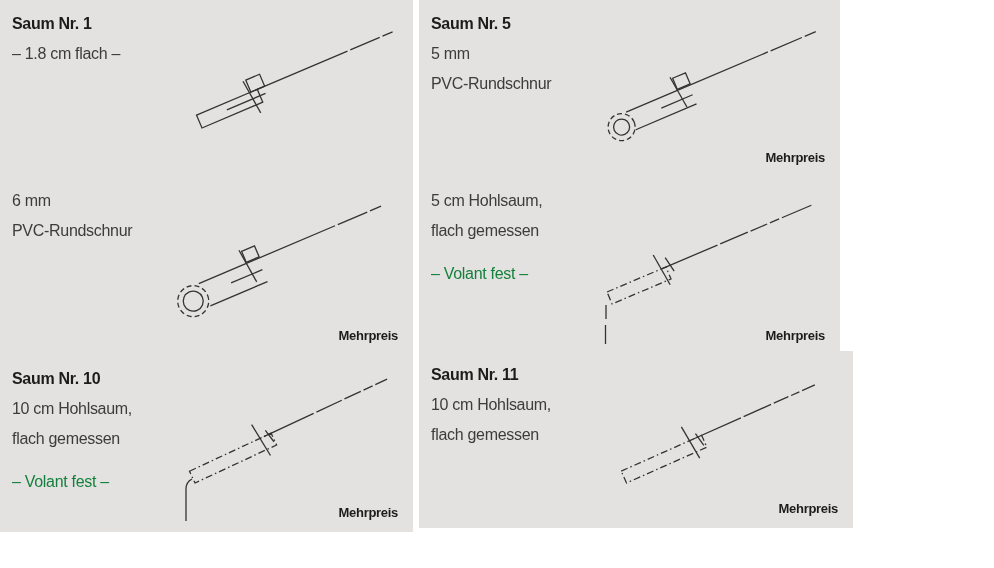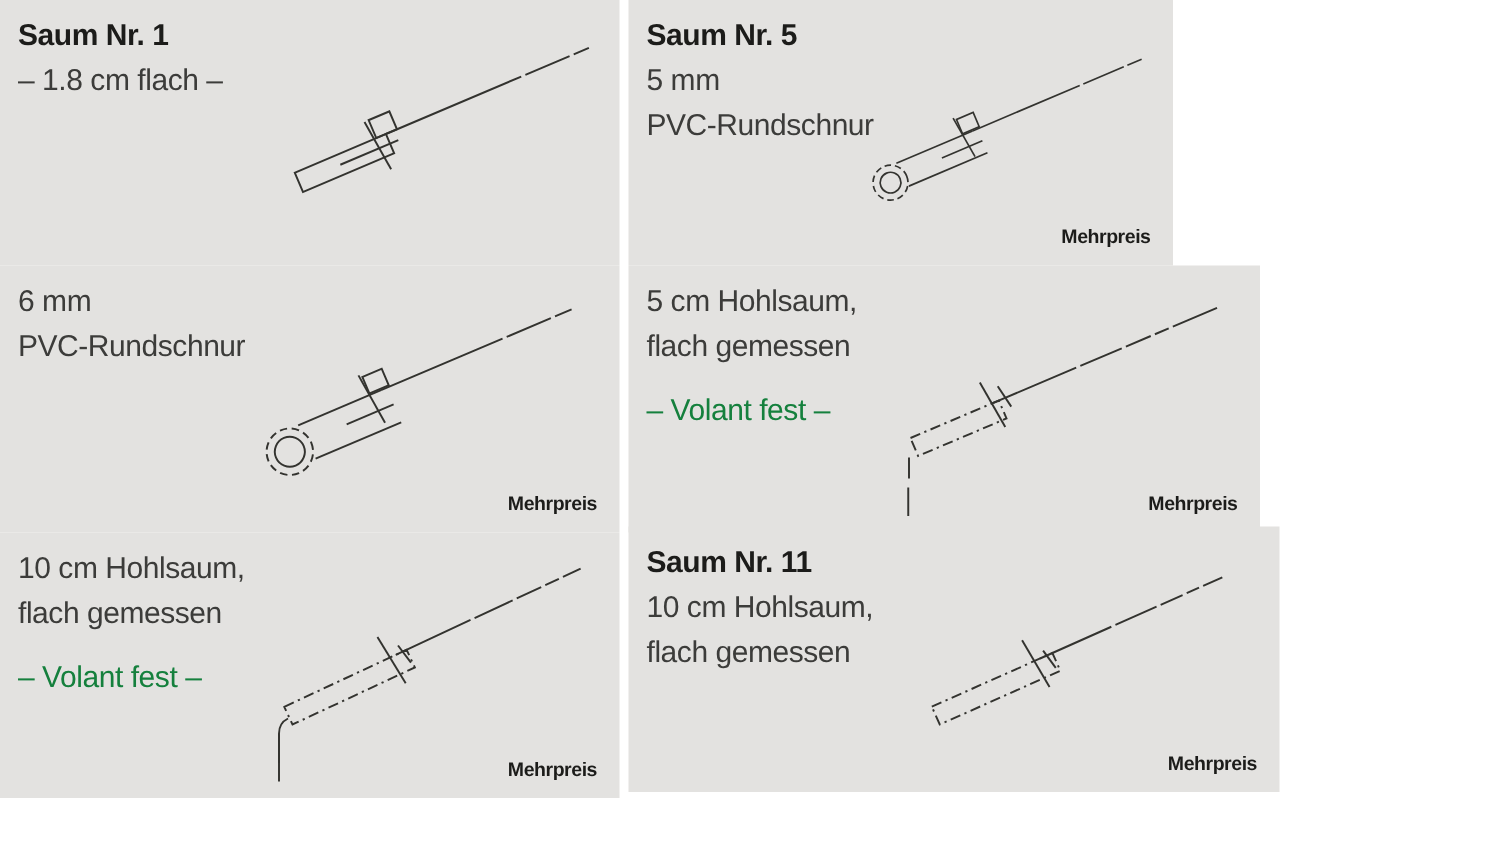--- a/index.html
+++ b/index.html
@@ -15,21 +15,21 @@
     position:absolute;
     background:#e3e2e0;
     overflow:hidden;
   }
   .diagram{
     position:absolute;left:0;top:0;width:100%;height:100%;
     stroke:#33332f;
   }
   .textblock{
     position:absolute;left:12px;top:9px;
-    font-size:20px;line-height:30px;
+    font-size:16px;line-height:30px;
     letter-spacing:-0.3px;
     color:#3c3c3a;
     white-space:nowrap;
   }
   .title{
     font-weight:bold;
     color:#1c1c1a;
   }
   .note{
     font-weight:normal;
@@ -58,21 +58,21 @@
         <rect x="59" y="-27" width="15" height="13"></rect>
         <line x1="66" y1="-14" x2="213" y2="-14" stroke-dasharray="98 3 32 3 11 3 6 3"></line>
       </g>
     </svg>
     <div class="textblock">
       <div class="title">Saum Nr. 1</div>
       <div class="line">– 1.8 cm flach –</div>
     </div>
   </section>
 
-  <section class="panel" style="left:419px;top:0;width:363px;height:177px;">
+  <section class="panel" style="left:419px;top:0;width:421px;height:177px;">
     <svg class="diagram" viewBox="0 0 421 177" fill="none" stroke-width="1.3">
       <g transform="translate(203,128) rotate(-23)">
         <circle cx="0" cy="-1" r="8"></circle>
         <circle cx="0" cy="-1" r="13.5" stroke-dasharray="5 3"></circle>
         <line x1="10" y1="-13" x2="74" y2="-13"></line>
         <line x1="12" y1="7" x2="78" y2="7"></line>
         <line x1="44" y1="-3" x2="78" y2="-3"></line>
         <line x1="64" y1="-28" x2="68" y2="6"></line>
         <rect x="66" y="-26" width="14" height="12"></rect>
         <line x1="74" y1="-13" x2="216" y2="-13" stroke-dasharray="90 3 34 3 12 3 7 3"></line>
@@ -129,20 +129,21 @@
     <svg class="diagram" viewBox="0 0 413 177" fill="none" stroke-width="1.3">
       <g transform="translate(195,128) rotate(-25)">
         <rect x="0" y="-13" width="90" height="13" stroke-dasharray="7 3 1.5 3"></rect>
         <line x1="76" y1="-29" x2="80" y2="7"></line>
         <line x1="86" y1="-18" x2="89" y2="-4"></line>
         <line x1="82" y1="-13" x2="218" y2="-13" stroke-dasharray="55 3 28 3 18 3 10 3"></line>
       </g>
       <path d="M192,124 Q186,127 186,134 L186,166"></path>
     </svg>
     <div class="textblock">
+      <div class="title">Saum Nr. 10</div>
       <div class="line">10 cm Hohlsaum,</div>
       <div class="line">flach gemessen</div>
       <div class="note">– Volant fest –</div>
     </div>
     <div class="mehrpreis">Mehrpreis</div>
   </section>
 
   <section class="panel" style="left:419px;top:351px;width:434px;height:177px;">
     <svg class="diagram" viewBox="0 0 421 177" fill="none" stroke-width="1.3">
       <g transform="translate(201,132) rotate(-24)">

